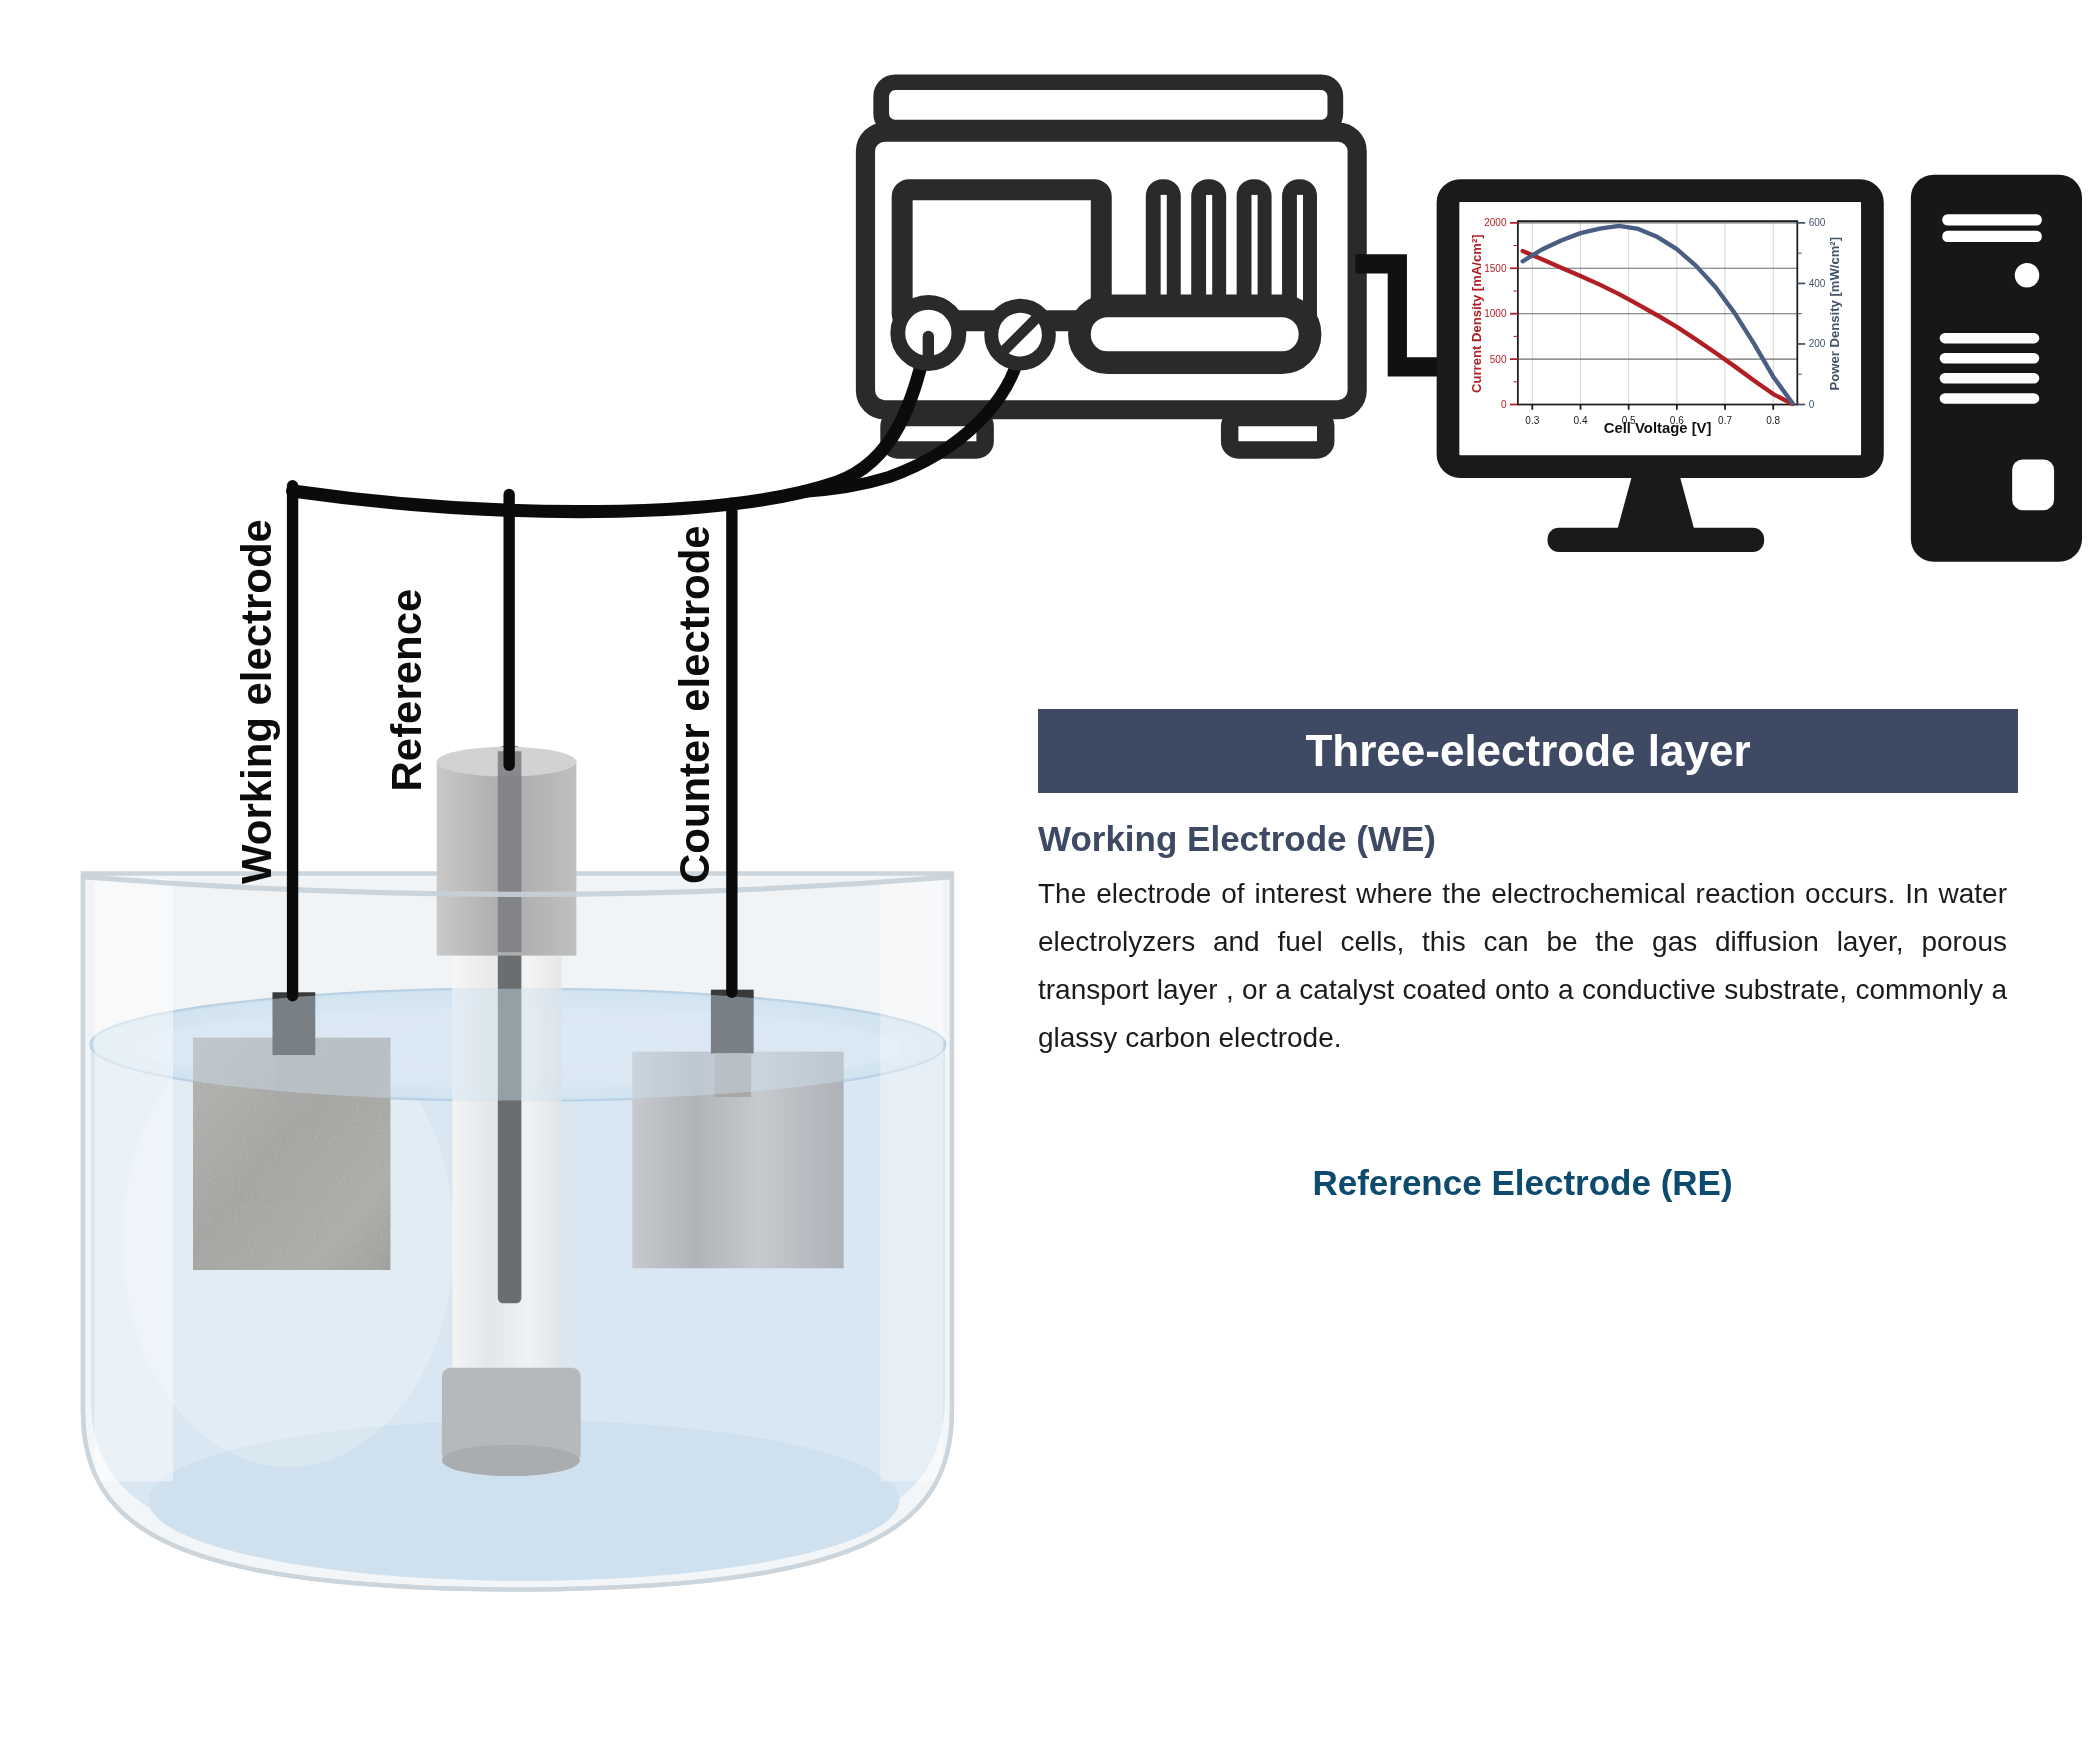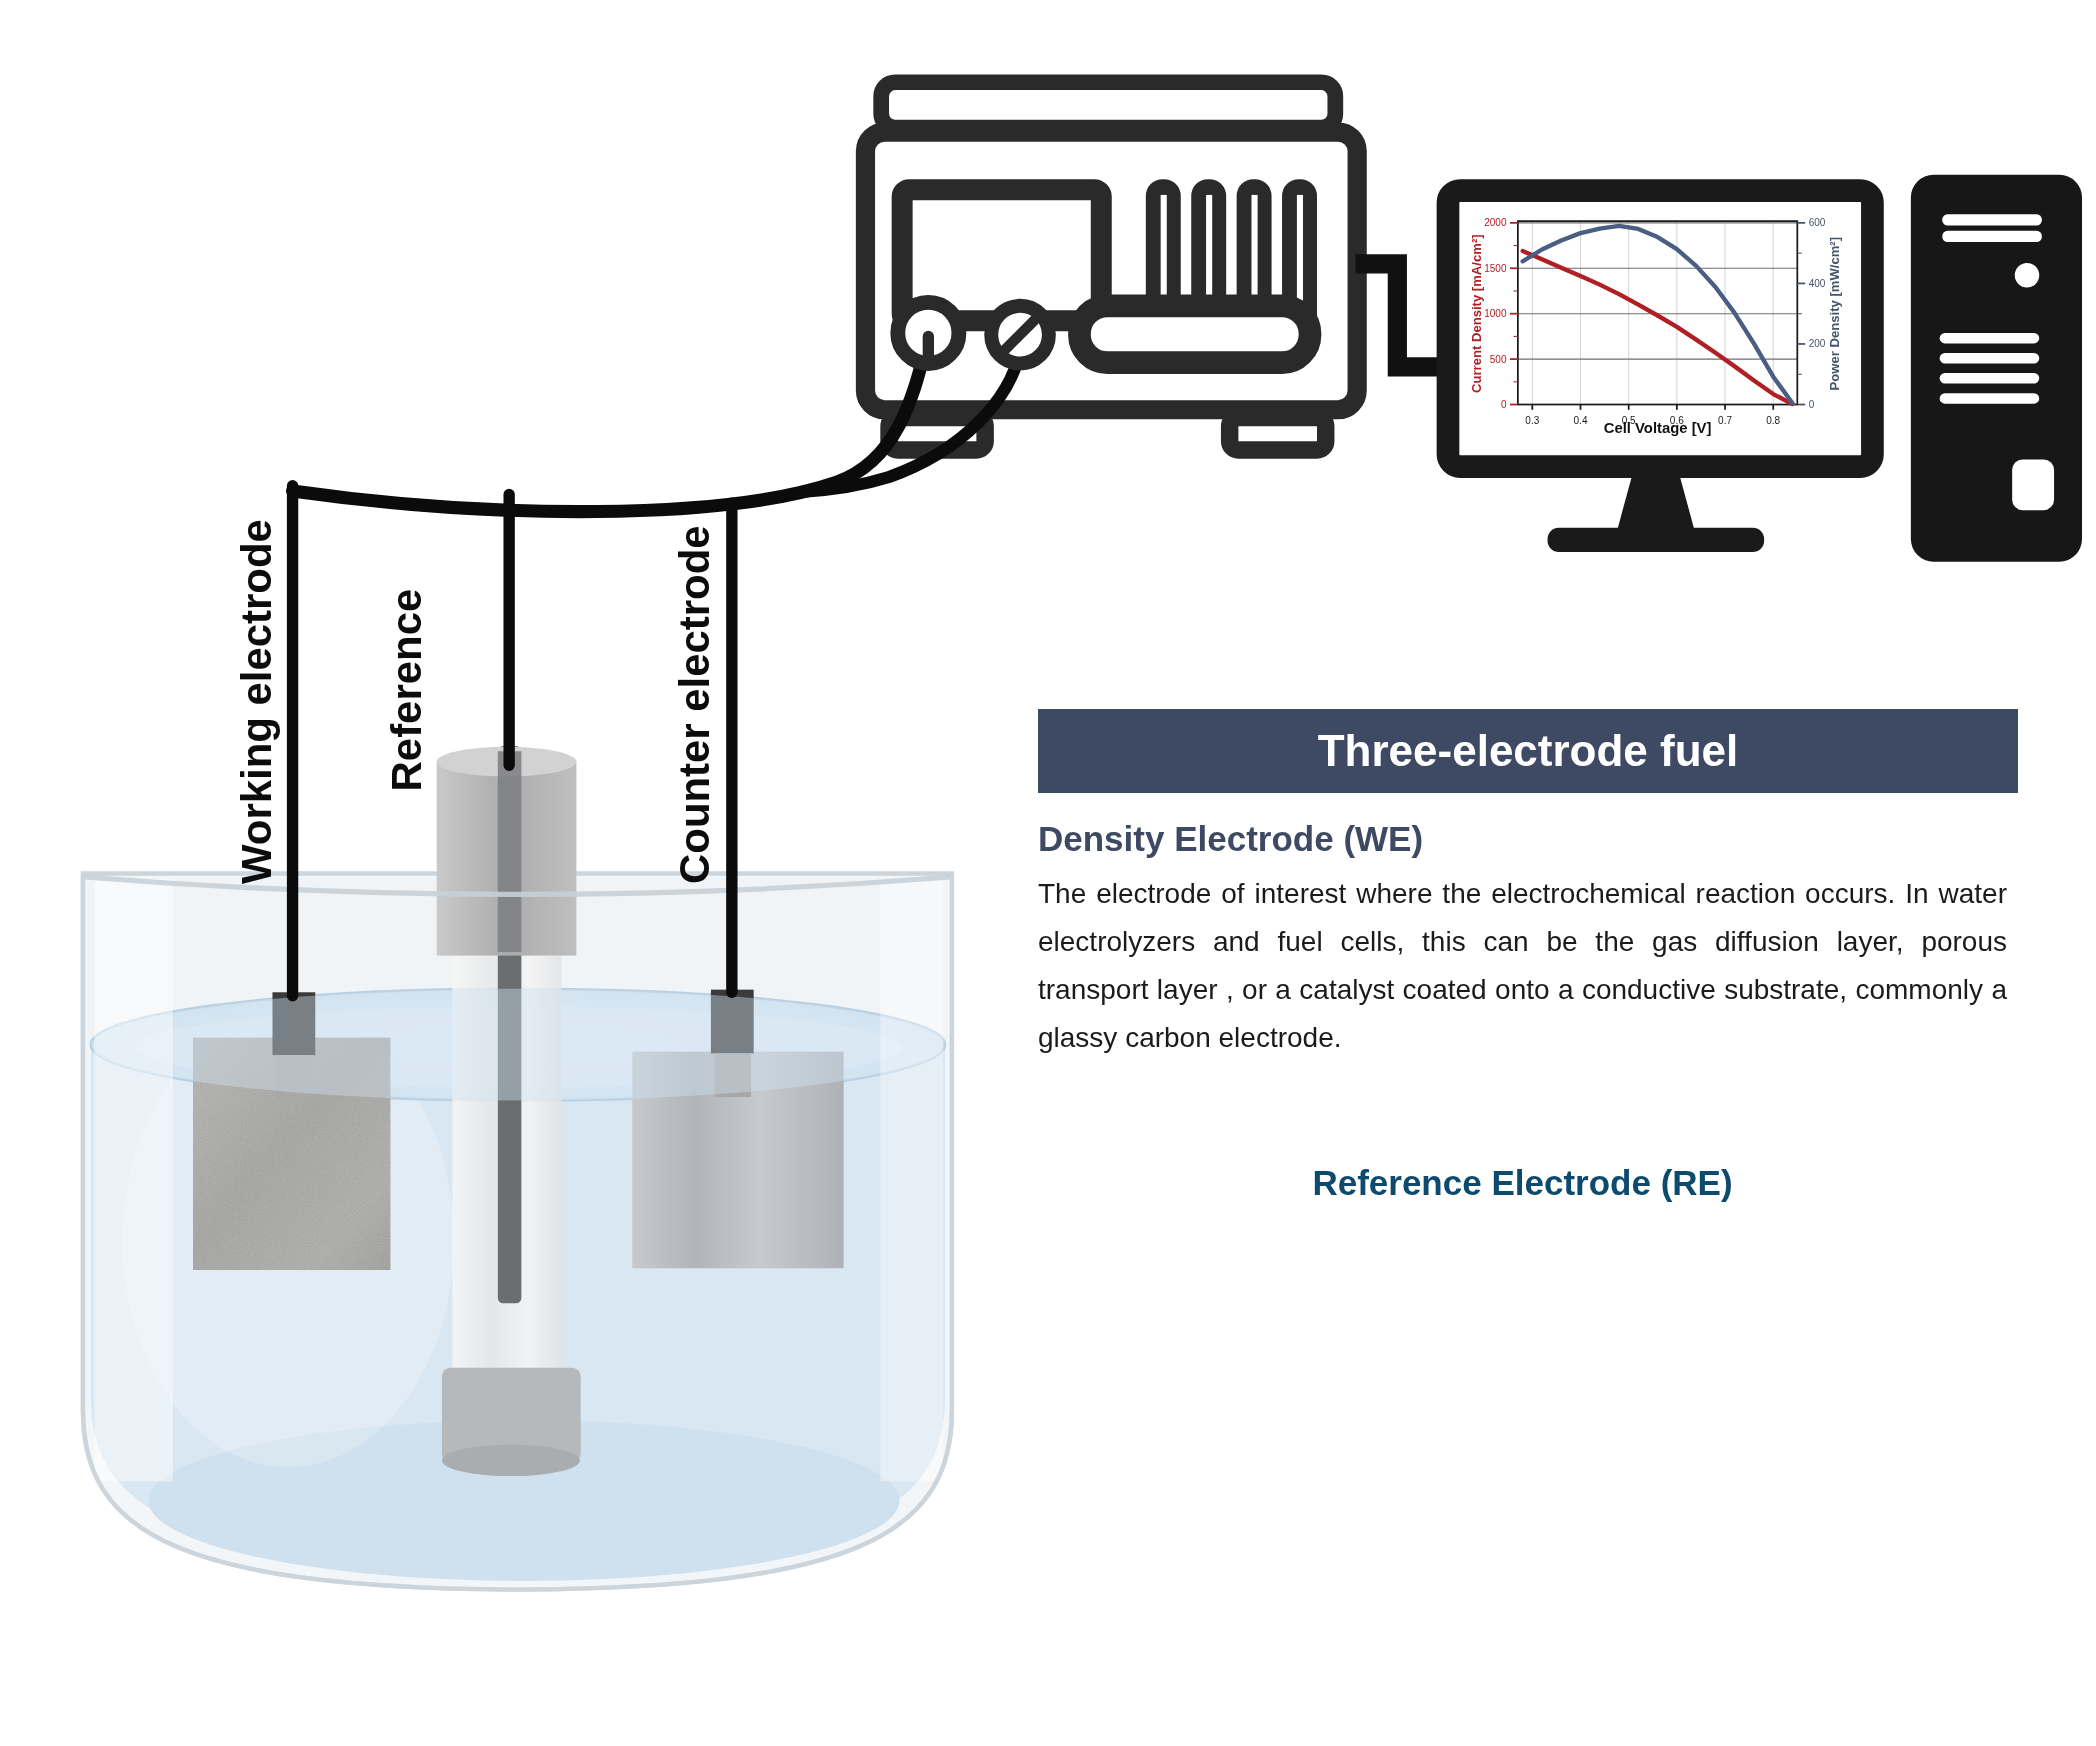--- a/index.html
+++ b/index.html
@@ -217,25 +217,25 @@
       <rect x="2221" y="381" width="114" height="12" rx="6"></rect>
       <rect x="2221" y="404" width="114" height="12" rx="6"></rect>
       <rect x="2221" y="427" width="114" height="12" rx="6"></rect>
       <rect x="2221" y="450" width="114" height="12" rx="6"></rect>
       <rect x="2304" y="526" width="48" height="58" rx="12"></rect>
     </g>
   </g>
 </svg>
 
 <div class="panel-title-bar" style="background: rgb(62, 74, 100);">
-  <span class="panel-title">Three-electrode fuel</span>
+  <span class="panel-title">Three-electrode layer</span>
 </div>
 
 <div class="section s1">
-  <div class="hd" style="color: rgb(62, 74, 100);">Density Electrode (WE)</div>
+  <div class="hd" style="color: rgb(62, 74, 100);">Working Electrode (WE)</div>
   <p class="bd">The electrode of interest where the electrochemical reaction occurs. In water electrolyzers and fuel cells, this can be the gas diffusion layer, porous transport layer , or a catalyst coated onto a conductive substrate, commonly a glassy carbon electrode.</p>
 </div>
 <div class="section s2">
   <div class="hd" style="color: #0c4a6e; text-align: center;">Reference Electrode (RE)</div>
 </div>
 
 </div>
 
 
 </body></html>

